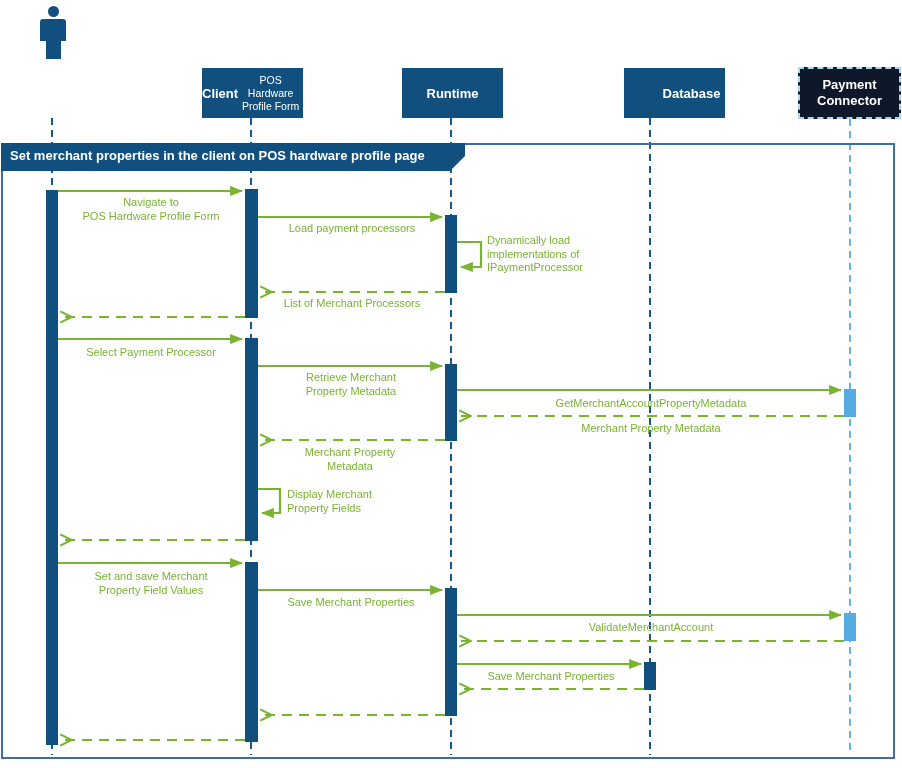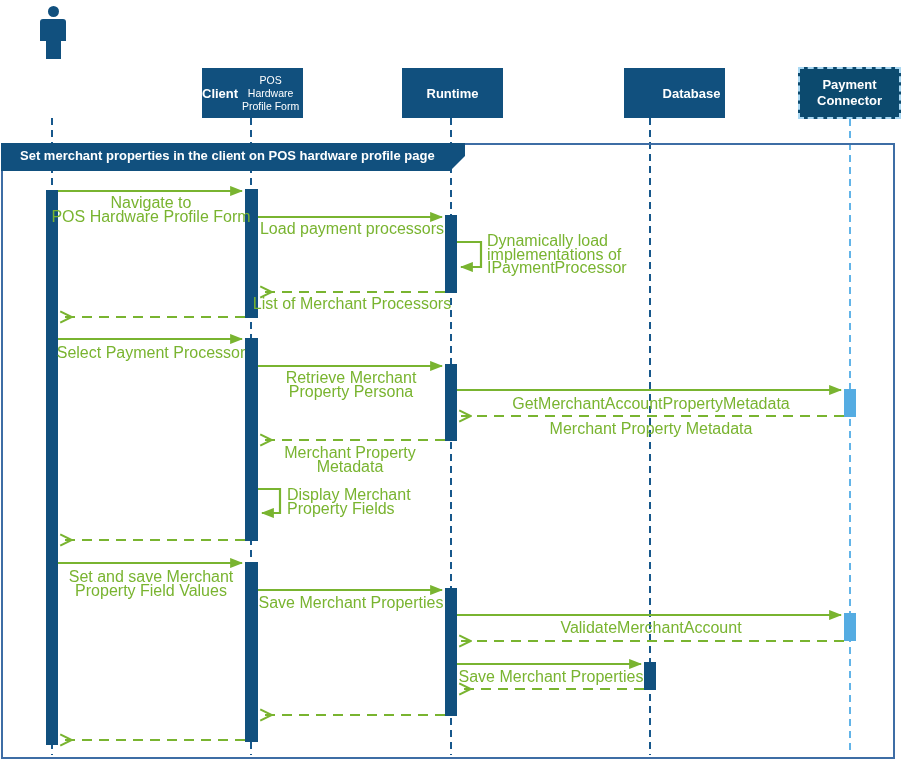--- a/index.html
+++ b/index.html
@@ -18,58 +18,58 @@
     width: 890px; height: 612px;
     border: 2px solid #3E6DA5;
     background: transparent;
   }
   .frame-title {
     position: absolute; left: 1px; top: 143px;
     width: 464px; height: 28px;
     background: #11507E;
     clip-path: polygon(0 0, 464px 0, 464px 13px, 449px 28px, 0 28px);
     color: #ffffff; font-size: 13px; font-weight: bold;
-    line-height: 26px; padding-left: 19px; box-sizing: border-box;
+    line-height: 26px; padding-left: 9px; box-sizing: border-box;
     white-space: nowrap;
   }
 
   
   .head-box {
     position: absolute; top: 68px; height: 50px; width: 101px;
     background: #11507E; color: #ffffff;
     display: flex; justify-content: center; align-items: center;
     text-align: center; box-sizing: border-box;
   }
   .head-box .title { font-size: 13px; font-weight: bold; line-height: 15px; }
   .head-box .sub   { font-size: 10.5px; line-height: 13px; white-space: pre-line; margin-top: 1px; }
   #box-it       { left: 2px; }
   #box-client   { left: 202px; }
   #box-runtime  { left: 402px; }
   #box-database { left: 624px; padding-left: 34px; }
   #box-pc {
     left: 798px; top: 67px; width: 103px; height: 52px;
-    background: #0c4a6e; border: 2px dashed #A9D8F3;
+    background: #0f172a; border: 2px dashed #A9D8F3;
   }
   #box-pc .title { white-space: pre-line; line-height: 16px; }
 
   
   .actor { position: absolute; left: 37px; top: 6px; width: 32px; height: 58px; }
   .actor .head  { width: 11px; height: 11px; border-radius: 50%; background: #11507E; margin: 0 auto; }
   .actor .torso { width: 26px; height: 22px; background: #11507E; border-radius: 3px 3px 0 0; margin: 2px auto 0; }
   .actor .legs  { width: 15px; height: 18px; background: #11507E; margin: 0 auto; }
 
   
   .act { position: absolute; width: 12px; background: #11507E; }
   .act.client { width: 13px; }
   .act.pc { background: #55ACE2; }
 
   
   .msg-label {
     position: absolute;
-    color: #79B430; font-size: 16px; line-height: 13.5px;
+    color: #79B430; font-size: 11px; line-height: 13.5px;
     text-align: center; white-space: pre-line;
     transform: translateX(-50%);
   }
   .msg-label.left-align { transform: none; text-align: left; }
 </style>
 </head>
 <body>
 
 <div id="canvas">
 
@@ -154,21 +154,21 @@
 
   <div class="msg-label" style="left:151px; top:196px;">Navigate to
 POS Hardware Profile Form</div>
   <div class="msg-label" style="left:352px; top:222px;">Load payment processors</div>
   <div class="msg-label left-align" style="left:487px; top:234px;">Dynamically load
 implementations of
 IPaymentProcessor</div>
   <div class="msg-label" style="left:352px; top:297px;">List of Merchant Processors</div>
   <div class="msg-label" style="left:151px; top:346px;">Select Payment Processor</div>
   <div class="msg-label" style="left:351px; top:371px;">Retrieve Merchant
-Property Persona</div>
+Property Metadata</div>
   <div class="msg-label" style="left:651px; top:397px;">GetMerchantAccountPropertyMetadata</div>
   <div class="msg-label" style="left:651px; top:422px;">Merchant Property Metadata</div>
   <div class="msg-label" style="left:350px; top:446px;">Merchant Property
 Metadata</div>
   <div class="msg-label left-align" style="left:287px; top:488px;">Display Merchant
 Property Fields</div>
   <div class="msg-label" style="left:151px; top:570px;">Set and save Merchant
 Property Field Values</div>
   <div class="msg-label" style="left:351px; top:596px;">Save Merchant Properties</div>
   <div class="msg-label" style="left:651px; top:621px;">ValidateMerchantAccount</div>

